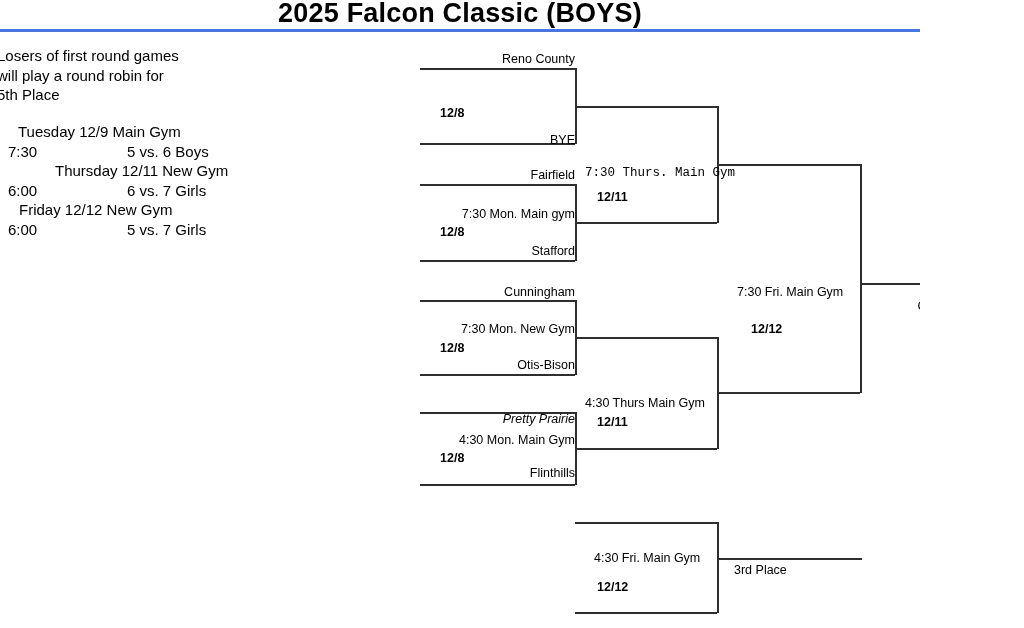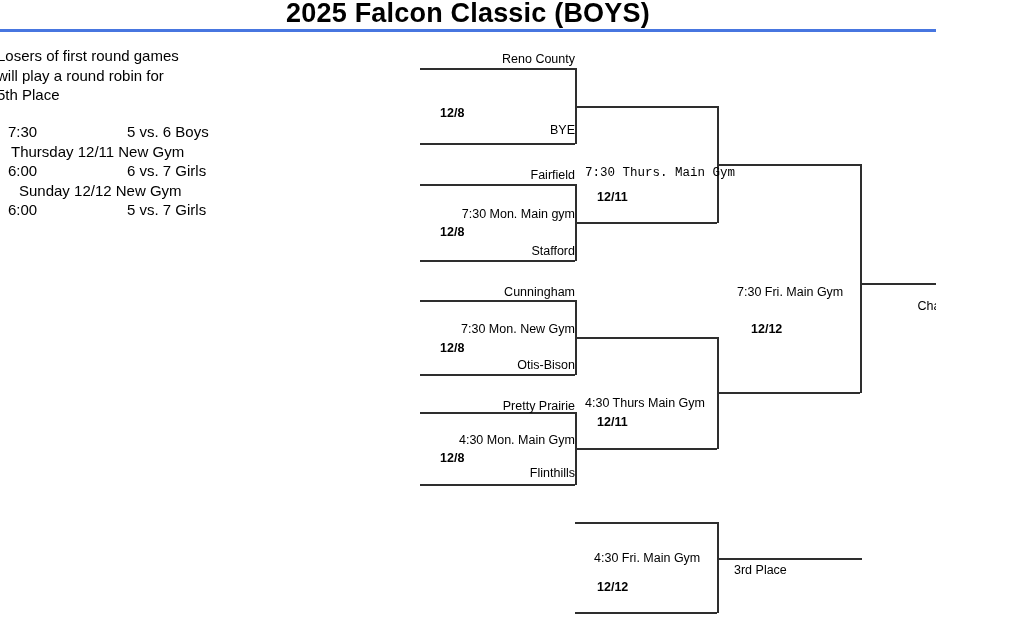--- a/index.html
+++ b/index.html
@@ -1,17 +1,17 @@
 <!DOCTYPE html>
 <html><head>
 <meta charset="utf-8">
 <style>
   html,body{margin:0;padding:0;background:#fff;}
   #page{position:relative;width:920px;height:628px;background:#ffffff;overflow:hidden;
-        font-family:"Liberation Sans", sans-serif;color:#000;padding-left:16px;}
+        font-family:"Liberation Sans", sans-serif;color:#000;}
   .title{position:absolute;left:0;top:-2px;width:100%;text-align:center;
          font-size:27px;font-weight:bold;letter-spacing:0.2px;}
   .rule{position:absolute;left:0;top:29px;width:1024px;height:3px;background:#4776e0;}
   .note{position:absolute;left:-3px;top:46px;font-size:15px;line-height:19.5px;white-space:nowrap;}
   .sched{position:absolute;left:8px;top:122px;font-size:15px;line-height:19.6px;white-space:nowrap;}
   .sched .time{display:inline-block;width:119px;}
   .hl{position:absolute;height:1.5px;background:#2e2e2e;}
   .vl{position:absolute;width:1.5px;background:#2e2e2e;}
   .lbl{position:absolute;font-size:12.5px;white-space:nowrap;}
   .ctr{left:420px;width:155px;text-align:right;}
@@ -25,24 +25,25 @@
   <div class="title">2025 Falcon Classic (BOYS)</div>
   <div class="rule"></div>
 
   <div class="note">
     <div>Losers of first round games</div>
     <div>will play a round robin for</div>
     <div>5th Place</div>
   </div>
 
   <div class="sched">
+    <div style="padding-left:10px;">Tuesday 12/9 Main Gym</div>
     <div><span class="time">7:30</span><span>5 vs. 6 Boys</span></div>
-    <div style="padding-left:3px;">Thursday 12/11 New Gym</div>
+    <div style="padding-left:3px;margin-left:44px;">Thursday 12/11 New Gym</div>
     <div><span class="time">6:00</span><span>6 vs. 7 Girls</span></div>
-    <div style="padding-left:11px;">Sunday 12/12 New Gym</div>
+    <div style="padding-left:11px;">Friday 12/12 New Gym</div>
     <div><span class="time">6:00</span><span>5 vs. 7 Girls</span></div>
   </div>
 
   <div class="hl" style="left:420px;top:68px;width:155px;"></div>
   <div class="hl" style="left:420px;top:143px;width:155px;"></div>
   <div class="vl" style="left:575px;top:68px;height:76px;"></div>
   <div class="hl" style="left:575px;top:106px;width:142px;"></div>
 
   <div class="hl" style="left:420px;top:184px;width:155px;"></div>
   <div class="hl" style="left:420px;top:260px;width:155px;"></div>
@@ -67,33 +68,33 @@
   <div class="vl" style="left:860px;top:164px;height:229px;"></div>
   <div class="hl" style="left:860px;top:283px;width:164px;"></div>
 
   <div class="hl" style="left:575px;top:522px;width:142px;"></div>
   <div class="hl" style="left:575px;top:612px;width:142px;"></div>
   <div class="vl" style="left:717px;top:522px;height:91px;"></div>
   <div class="hl" style="left:717px;top:558px;width:145px;"></div>
 
   <div class="lbl ctr" style="top:52px;">Reno County</div>
   <div class="lbl date" style="left:440px;top:106px;">12/8</div>
-  <div class="lbl ctr" style="top:123px;">BYE</div>
+  <div class="lbl ctr" style="top:133px;">BYE</div>
 
   <div class="lbl ctr" style="top:168px;">Fairfield</div>
   <div class="lbl ctr" style="top:207px;">7:30 Mon. Main gym</div>
   <div class="lbl date" style="left:440px;top:225px;">12/8</div>
   <div class="lbl ctr" style="top:244px;">Stafford</div>
 
   <div class="lbl ctr" style="top:285px;">Cunningham</div>
   <div class="lbl ctr" style="top:322px;">7:30 Mon. New Gym</div>
   <div class="lbl date" style="left:440px;top:341px;">12/8</div>
   <div class="lbl ctr" style="top:358px;">Otis-Bison</div>
 
-  <div class="lbl ctr" style="top:399px;">Pretty Prairie</div>
+  <div class="lbl ctr" style="top:412px;font-style:italic;">Pretty Prairie</div>
   <div class="lbl ctr" style="top:433px;">4:30 Mon. Main Gym</div>
   <div class="lbl date" style="left:440px;top:451px;">12/8</div>
   <div class="lbl ctr" style="top:466px;">Flinthills</div>
 
   <div class="lbl" style="left:585px;top:166px;font-family:Liberation Mono, monospace;">7:30 Thurs. Main Gym</div>
   <div class="lbl date" style="left:597px;top:190px;">12/11</div>
   <div class="lbl" style="left:585px;top:396px;">4:30 Thurs Main Gym</div>
   <div class="lbl date" style="left:597px;top:415px;">12/11</div>
 
   <div class="lbl" style="left:737px;top:285px;">7:30 Fri. Main Gym</div>

